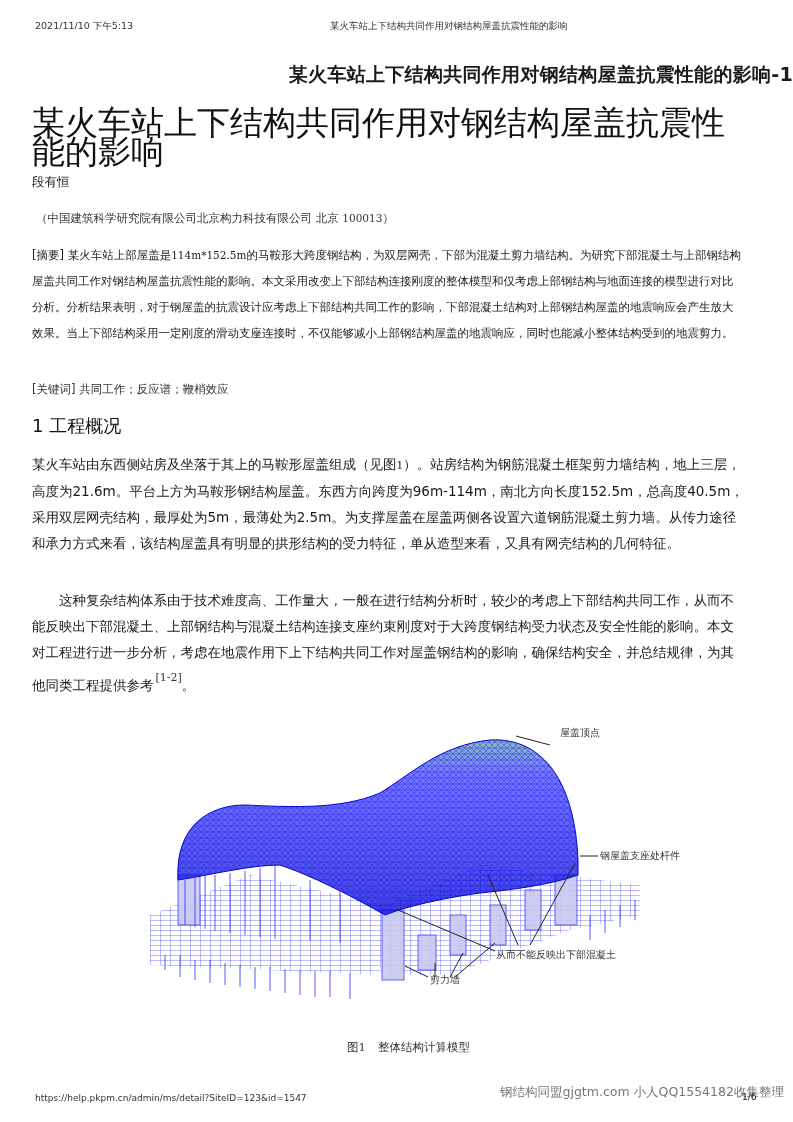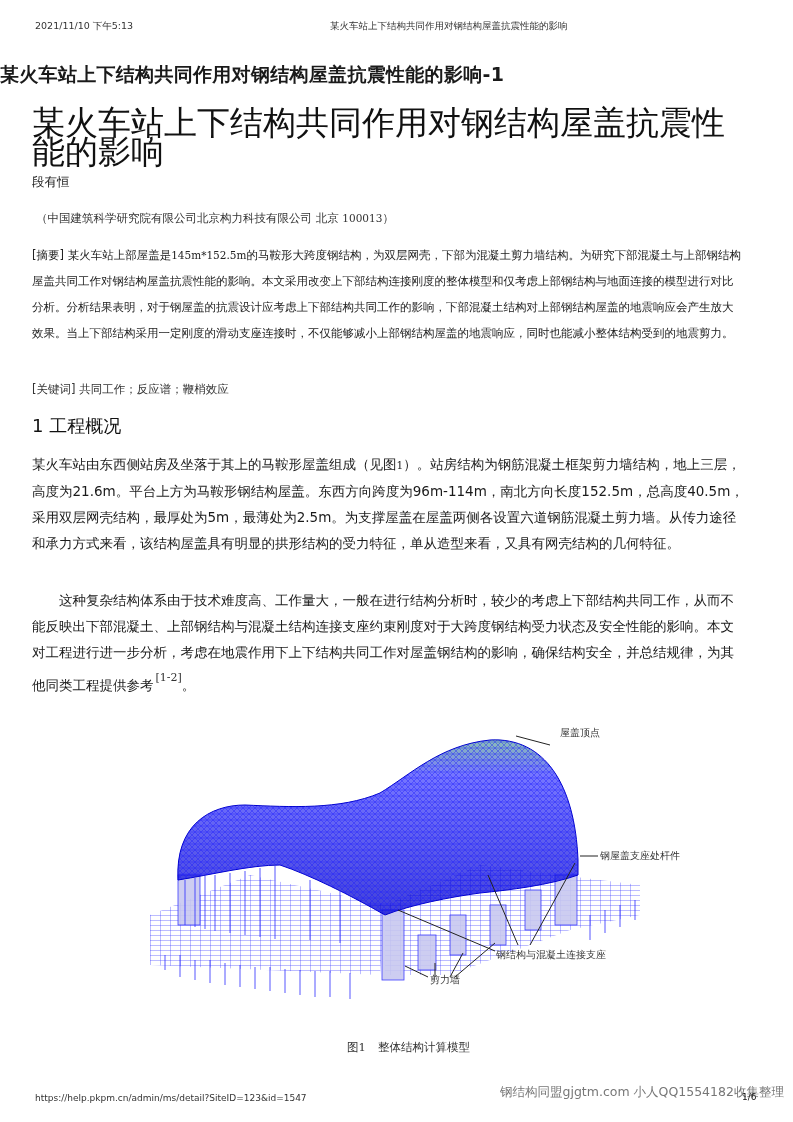--- a/index.html
+++ b/index.html
@@ -32,21 +32,21 @@
     .print-header .doc-title {
       position: absolute;
       left: 330px;
       top: 0;
     }
     .page-heading {
       position: absolute;
       top: 62px;
       left: 0;
       width: 793px;
-      text-align: left;
+      text-align: right;
       font-size: 19px;
       font-weight: bold;
       color: #1a1a1a;
       letter-spacing: 0.3px;
     }
     .article-title {
       position: absolute;
       top: 108px;
       left: 32px;
       width: 720px;
@@ -186,21 +186,21 @@
 </div>
 
 <div class="page-heading">某火车站上下结构共同作用对钢结构屋盖抗震性能的影响-1</div>
 
 <h1 class="article-title">某火车站上下结构共同作用对钢结构屋盖抗震性能的影响</h1>
 
 <div class="author">段有恒</div>
 
 <div class="affiliation"><span>（中国建筑科学研究院有限公司北京构力科技有限公司 北京 </span><span class="serif-num">100013</span><span>）</span></div>
 
-<div class="abstract"><span>[摘要]</span><span> 某火车站上部屋盖是</span><span class="serif-num">145m*152.5m</span><span>的马鞍形大跨度钢结构，为双层网壳，下部为混凝土剪力墙结构。为研究下部混凝土与上部钢结构屋盖共同工作对钢结构屋盖抗震性能的影响。本文采用改变上下部结构连接刚度的整体模型和仅考虑上部钢结构与地面连接的模型进行对比分析。分析结果表明，对于钢屋盖的抗震设计应考虑上下部结构共同工作的影响，下部混凝土结构对上部钢结构屋盖的地震响应会产生放大效果。当上下部结构采用一定刚度的滑动支座连接时，不仅能够减小上部钢结构屋盖的地震响应，同时也能减小整体结构受到的地震剪力。</span></div>
+<div class="abstract"><span>[摘要]</span><span> 某火车站上部屋盖是</span><span class="serif-num">114m*152.5m</span><span>的马鞍形大跨度钢结构，为双层网壳，下部为混凝土剪力墙结构。为研究下部混凝土与上部钢结构屋盖共同工作对钢结构屋盖抗震性能的影响。本文采用改变上下部结构连接刚度的整体模型和仅考虑上部钢结构与地面连接的模型进行对比分析。分析结果表明，对于钢屋盖的抗震设计应考虑上下部结构共同工作的影响，下部混凝土结构对上部钢结构屋盖的地震响应会产生放大效果。当上下部结构采用一定刚度的滑动支座连接时，不仅能够减小上部钢结构屋盖的地震响应，同时也能减小整体结构受到的地震剪力。</span></div>
 
 <div class="keywords"><span>[关键词]</span><span> 共同工作；反应谱；鞭梢效应</span></div>
 
 <h2 class="section-heading" style="margin:0;">1  工程概况</h2>
 
 <div class="para para1"><span>某火车站由东西侧站房及坐落于其上的马鞍形屋盖组成（见图</span><a class="serif-num" style="color:inherit;text-decoration:none;">1</a><span>）。站房结构为钢筋混凝土框架剪力墙结构，地上三层，高度为21.6m。平台上方为马鞍形钢结构屋盖。东西方向跨度为96m-114m，南北方向长度152.5m，总高度40.5m，采用双层网壳结构，最厚处为5m，最薄处为2.5m。为支撑屋盖在屋盖两侧各设置六道钢筋混凝土剪力墙。从传力途径和承力方式来看，该结构屋盖具有明显的拱形结构的受力特征，单从造型来看，又具有网壳结构的几何特征。</span></div>
 
 <div class="para para2"><span>这种复杂结构体系由于技术难度高、工作量大，一般在进行结构分析时，较少的考虑上下部结构共同工作，从而不能反映出下部混凝土、上部钢结构与混凝土结构连接支座约束刚度对于大跨度钢结构受力状态及安全性能的影响。本文对工程进行进一步分析，考虑在地震作用下上下结构共同工作对屋盖钢结构的影响，确保结构安全，并总结规律，为其他同类工程提供参考</span><a class="ref-sup" style="text-decoration:none;">[1-2]</a><span>。</span></div>
 
 <div class="figure">
@@ -295,21 +295,21 @@
       <line x1="425" y1="148" x2="380" y2="230"></line>
       <line x1="255" y1="251" x2="278" y2="262"></line>
       <line x1="285" y1="248" x2="285" y2="262"></line>
       <line x1="313" y1="238" x2="300" y2="262"></line>
       <line x1="345" y1="228" x2="305" y2="262"></line>
     </g>
   </svg>
 
   <span class="fig-label" style="left:410px;top:11px;">屋盖顶点</span>
   <span class="fig-label" style="left:450px;top:134px;">钢屋盖支座处杆件</span>
-  <span class="fig-label" style="left:346px;top:233px;">钢结构与混凝土连接支座</span>
+  <span class="fig-label" style="left:346px;top:233px;">从而不能反映出下部混凝土</span>
   <span class="fig-label" style="left:280px;top:258px;">剪力墙</span>
 </div>
 
 <div class="fig-caption"><span class="fig-num">图1</span><span>整体结构计算模型</span></div>
 
 <div class="print-footer">
   <span class="url">https://help.pkpm.cn/admin/ms/detail?SiteID=123&amp;id=1547</span>
   <span class="watermark">钢结构同盟gjgtm.com 小人QQ1554182收集整理</span>
   <span class="page-num">1/6</span>
 </div>

